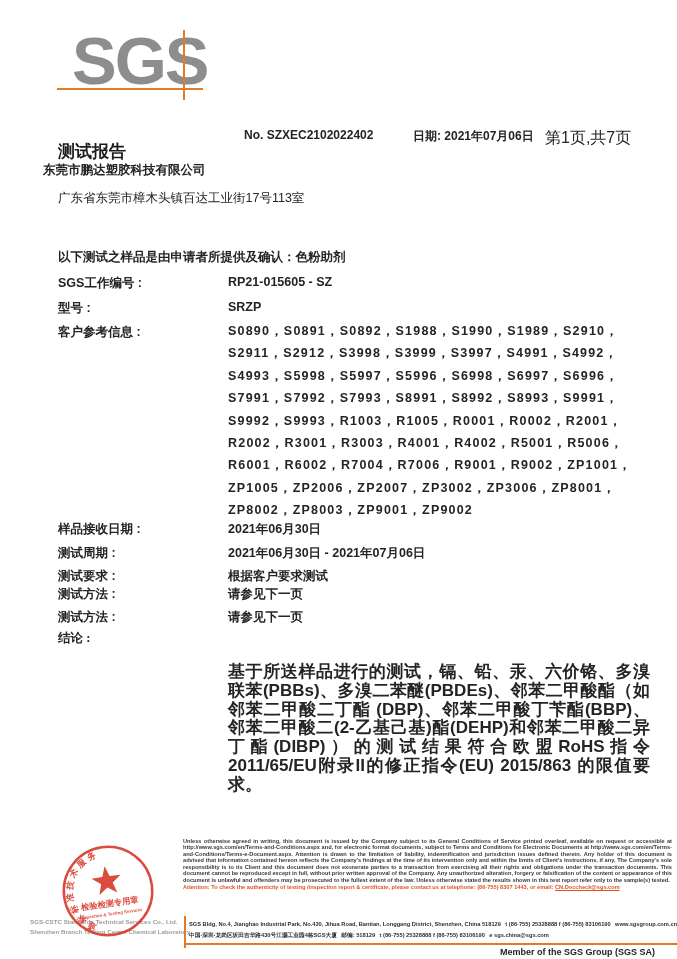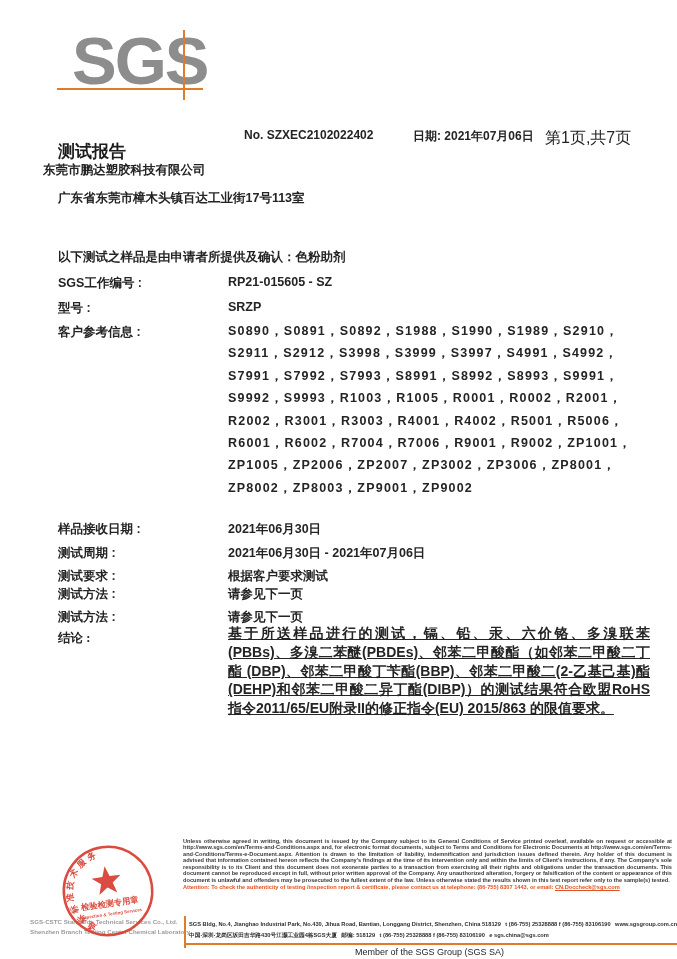--- a/index.html
+++ b/index.html
@@ -21,58 +21,58 @@
   .crop-h{position:absolute;left:57px;top:88px;width:146px;height:2px;background:#e07b2a;}
   .crop-v{position:absolute;left:183px;top:30px;width:2px;height:70px;background:#e07b2a;}
 
   
   .report-title{position:absolute;left:58px;top:124px;font-size:17px;font-weight:700;color:#1c1c1c;margin-top:16px;}
   .report-no{position:absolute;left:244px;top:128px;font-size:12px;font-weight:600;}
   .report-date{position:absolute;left:413px;top:128px;font-size:12px;font-weight:600;}
   .page-ind{position:absolute;left:545px;top:128px;font-size:16px;font-weight:400;}
 
   .applicant-name{position:absolute;left:43px;top:162px;font-size:12.5px;font-weight:600;}
-  .applicant-addr{position:absolute;left:58px;top:190px;font-size:12.5px;font-weight:700;}
+  .applicant-addr{position:absolute;left:58px;top:190px;font-size:12.5px;font-weight:400;}
 
   .statement{position:absolute;left:58px;top:249px;font-size:12.5px;font-weight:700;}
 
   .row{position:absolute;left:58px;font-size:12.5px;font-weight:600;white-space:nowrap;}
   .row .lbl{position:absolute;left:0;top:0;}
   .row .val{position:absolute;left:170px;top:0;white-space:nowrap;}
 
   .codes{
     position:absolute;left:228px;top:323px;
     font-size:12.5px;font-weight:600;letter-spacing:1.2px;
   }
   .codes div{height:22.4px;line-height:17px;white-space:nowrap;}
 
   .conclusion-lbl{position:absolute;left:58px;top:630px;font-size:12.5px;font-weight:600;font-family:Liberation Serif, serif;}
   .conclusion-txt{
-    position:absolute;left:228px;top:624px;width:422px;
-    font-size:14px;font-weight:600;line-height:18.8px;text-align:justify;text-decoration:underline;
+    position:absolute;left:228px;top:663px;width:422px;
+    font-size:17px;font-weight:600;line-height:18.8px;text-align:justify;
   }
 
   
   .fineprint{
     position:absolute;left:183px;top:838px;width:489px;
     font-size:5.65px;line-height:6.45px;font-weight:700;
     color:#3a3a3a;text-align:justify;
   }
   .attention{color:#e05320;margin-top:1px;}
   .attention .email{text-decoration:underline;}
 
   .addr-block{
     position:absolute;left:189px;top:919px;width:483px;
     font-size:5.7px;line-height:10.5px;font-weight:600;color:#2e2e2e;white-space:nowrap;
   }
   .v-divider{position:absolute;left:184px;top:916px;width:2px;height:32px;background:#e07b2a;}
   .h-divider{position:absolute;left:184px;top:943px;width:493px;height:2px;background:#e07b2a;}
   .member{
     position:absolute;left:355px;top:947px;width:300px;
-    font-size:9px;font-weight:400;color:#1f1f1f;text-align:left;
+    font-size:9px;font-weight:700;color:#1f1f1f;text-align:right;
   }
 
   
   .stamp-company{
     position:absolute;left:30px;top:917px;width:152px;
     font-size:6.2px;line-height:10px;font-weight:700;color:#9b9b9b;white-space:nowrap;
   }
   .stamp-wrap{
     position:absolute;left:58px;top:841px;width:100px;height:100px;
     transform:rotate(-8deg);opacity:0.9;
@@ -105,20 +105,21 @@
     <span class="lbl">型号 :</span>
     <span class="val">SRZP</span>
   </div>
 
   <div class="row" style="top:324px">
     <span class="lbl">客户参考信息 :</span>
   </div>
   <div class="codes">
     <div>S0890，S0891，S0892，S1988，S1990，S1989，S2910，</div>
     <div>S2911，S2912，S3998，S3999，S3997，S4991，S4992，</div>
+    <div>S4993，S5998，S5997，S5996，S6998，S6997，S6996，</div>
     <div>S7991，S7992，S7993，S8991，S8992，S8993，S9991，</div>
     <div>S9992，S9993，R1003，R1005，R0001，R0002，R2001，</div>
     <div>R2002，R3001，R3003，R4001，R4002，R5001，R5006，</div>
     <div>R6001，R6002，R7004，R7006，R9001，R9002，ZP1001，</div>
     <div>ZP1005，ZP2006，ZP2007，ZP3002，ZP3006，ZP8001，</div>
     <div>ZP8002，ZP8003，ZP9001，ZP9002</div>
   </div>
 
   <div class="row" style="top:521px">
     <span class="lbl">样品接收日期 :</span>

